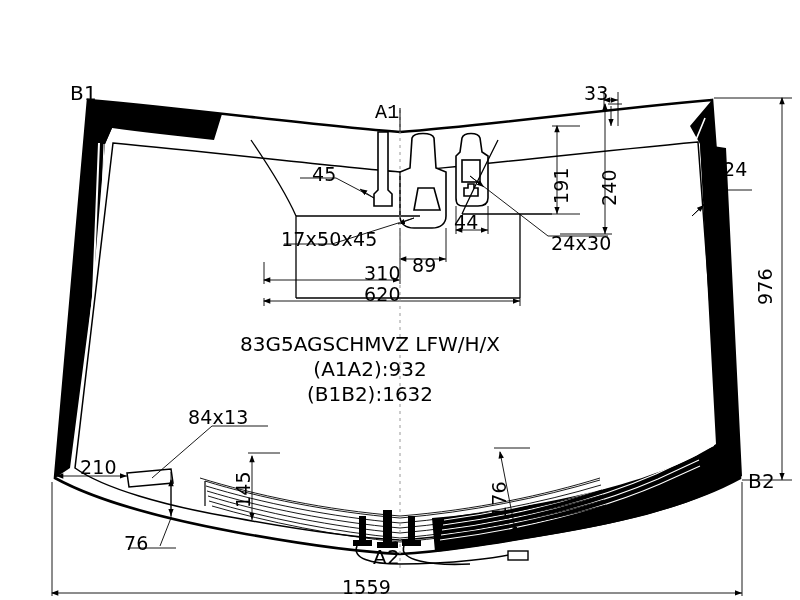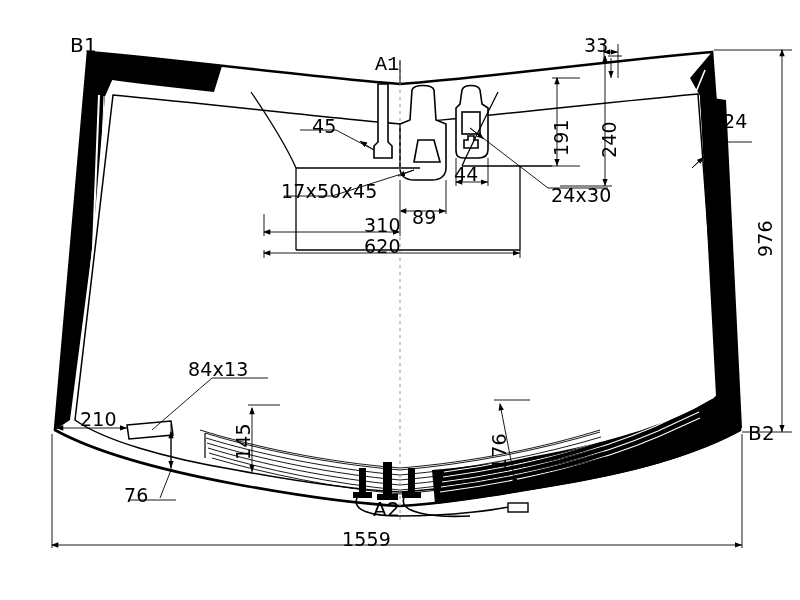--- a/index.html
+++ b/index.html
@@ -1,18 +1,18 @@
 <!DOCTYPE html>
 <html><head>
 <meta charset="utf-8">
 <style>
   html,body{margin:0;padding:0;background:#fff;}
   body{width:800px;height:600px;overflow:hidden;
        font-family:"DejaVu Sans","Liberation Sans",sans-serif;}
-  #stage{position:relative;width:800px;height:500px;background:#fff;}
+  #stage{position:relative;width:800px;height:500px;background:#fff;margin-top:48px;}
   svg{position:absolute;left:0;top:0;}
   .lbl{position:absolute;color:#000;white-space:nowrap;font-size:19px;
        font-family:"DejaVu Sans","Liberation Sans",sans-serif;letter-spacing:.2px;}
   .lbl.big{font-size:20px;}
   .rot{transform:rotate(-90deg);transform-origin:left top;}
   .code{position:absolute;text-align:center;font-size:20px;line-height:25px;color:#000;}
 </style>
 </head>
 <body>
 
@@ -240,14 +240,19 @@
   <div class="lbl" style="left:80px;top:408px;">210</div>
 
   <div class="lbl" style="left:124px;top:484px;">76</div>
 
   <div class="lbl rot" style="left:232px;top:460px;">145</div>
 
   <div class="lbl rot" style="left:488px;top:470px;">176</div>
 
   <div class="lbl" style="left:342px;top:528px;">1559</div>
 
+  <div class="code" style="left:370px;top:284px;width:320px;transform:translateX(-160px);">
+    <div>83G5AGSCHMVZ LFW/H/X</div>
+    <div>(A1A2):932</div>
+    <div>(B1B2):1632</div>
+  </div>
 
 </div>
 
 </body></html>

